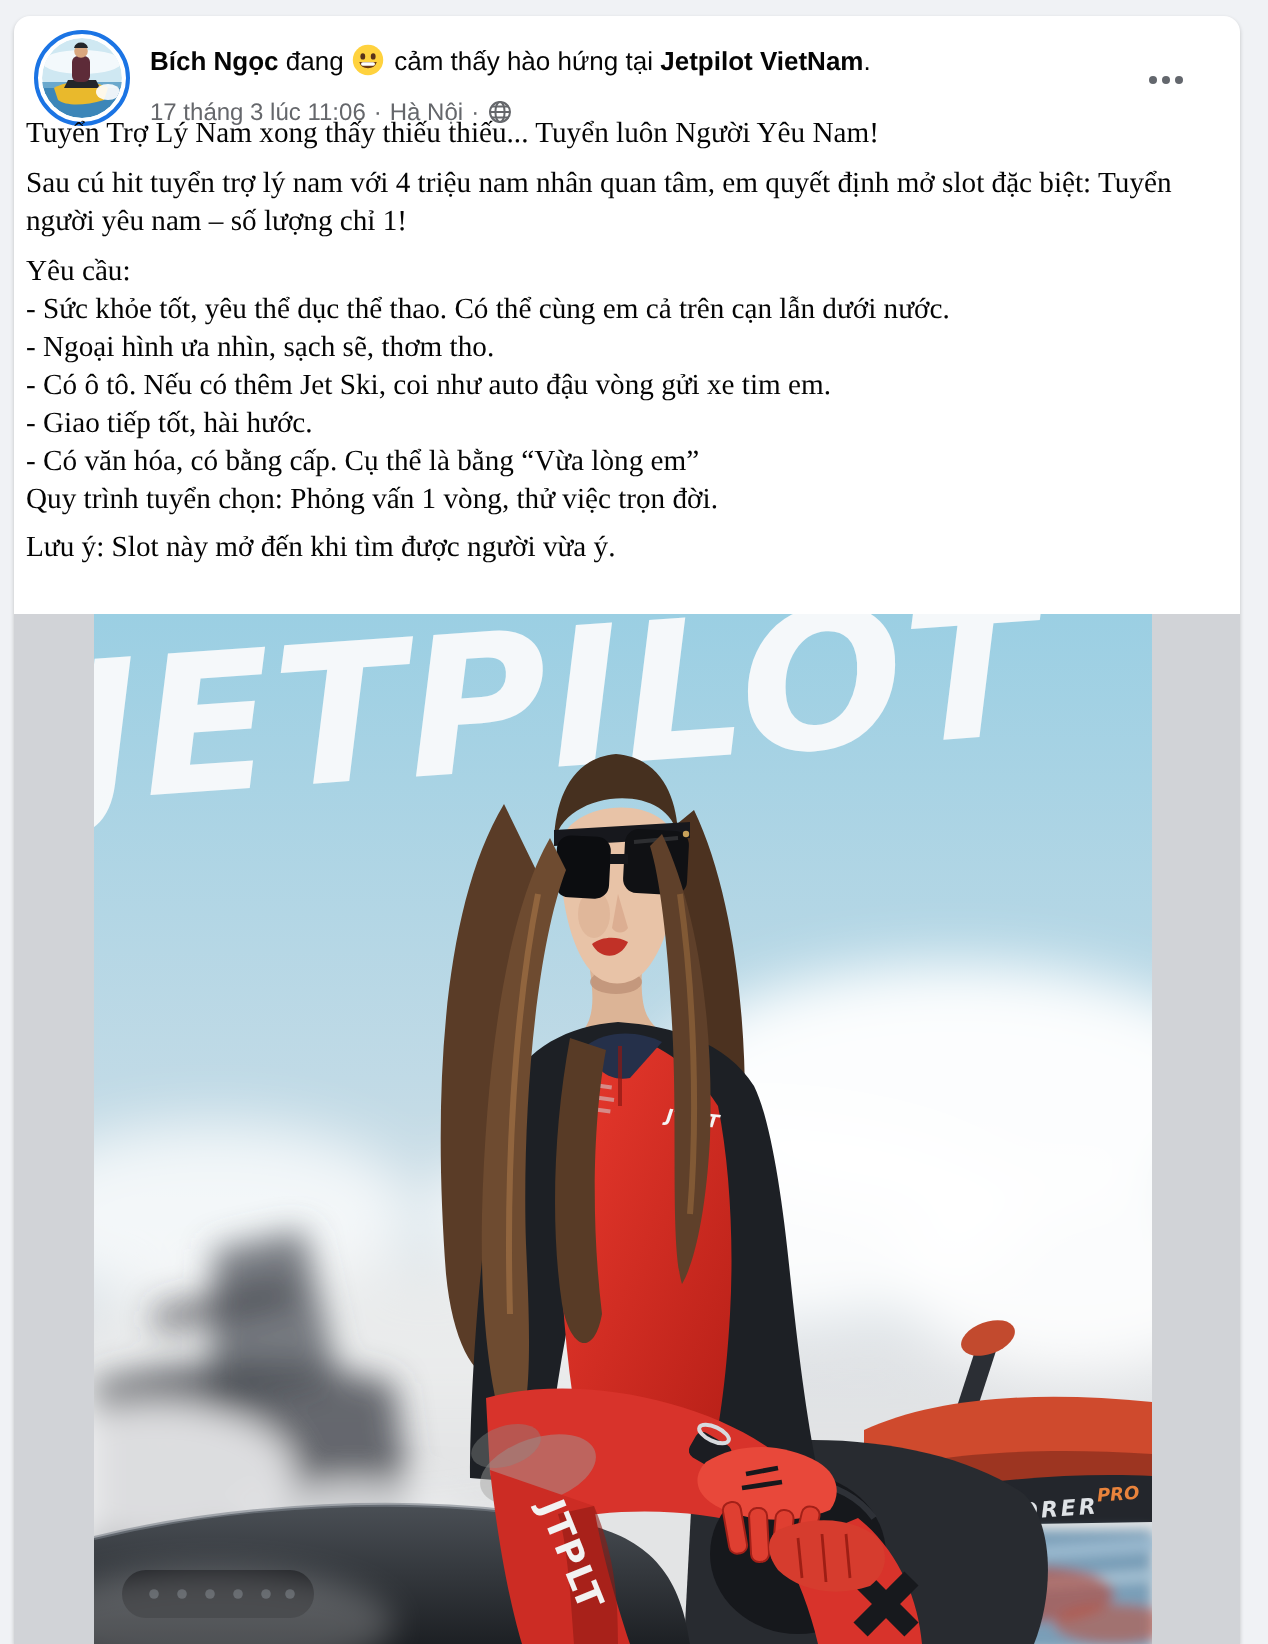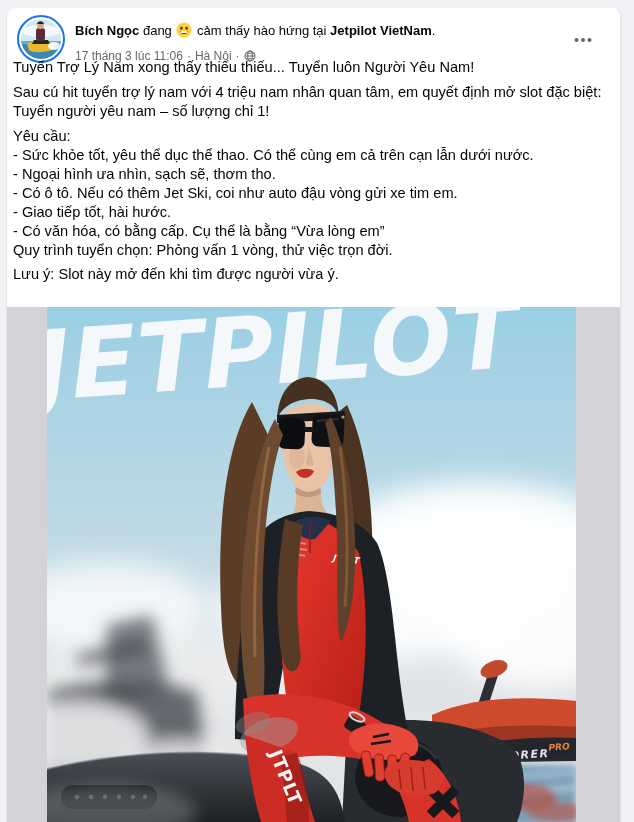--- a/index.html
+++ b/index.html
@@ -36,21 +36,21 @@
   }
   .meta a{color:#65676b;text-decoration:none;cursor:pointer;}
   .menu{
     position:absolute;right:12px;top:10px;width:30px;height:30px;
     background:none;border:none;border-radius:50%;cursor:pointer;
     display:flex;align-items:center;justify-content:center;padding:0;
   }
   
   .body-text{
     position:absolute;top:50px;left:6px;right:8px;
-    font-size:14.6px;line-height:19px;color:#050505;
+    font-size:14.6px;line-height:19px;color:#050505;font-family:Liberation Serif, serif;
   }
   .body-text p{margin:0 0 6px 0;}
   .req div{height:19px;white-space:nowrap;}
   .body-text .note{margin-top:5px;}
   
   .photo-strip{
     position:absolute;top:299px;left:0;right:0;bottom:0;
     background:#d1d3d7;margin:0;cursor:pointer;
   }
   .photo{

